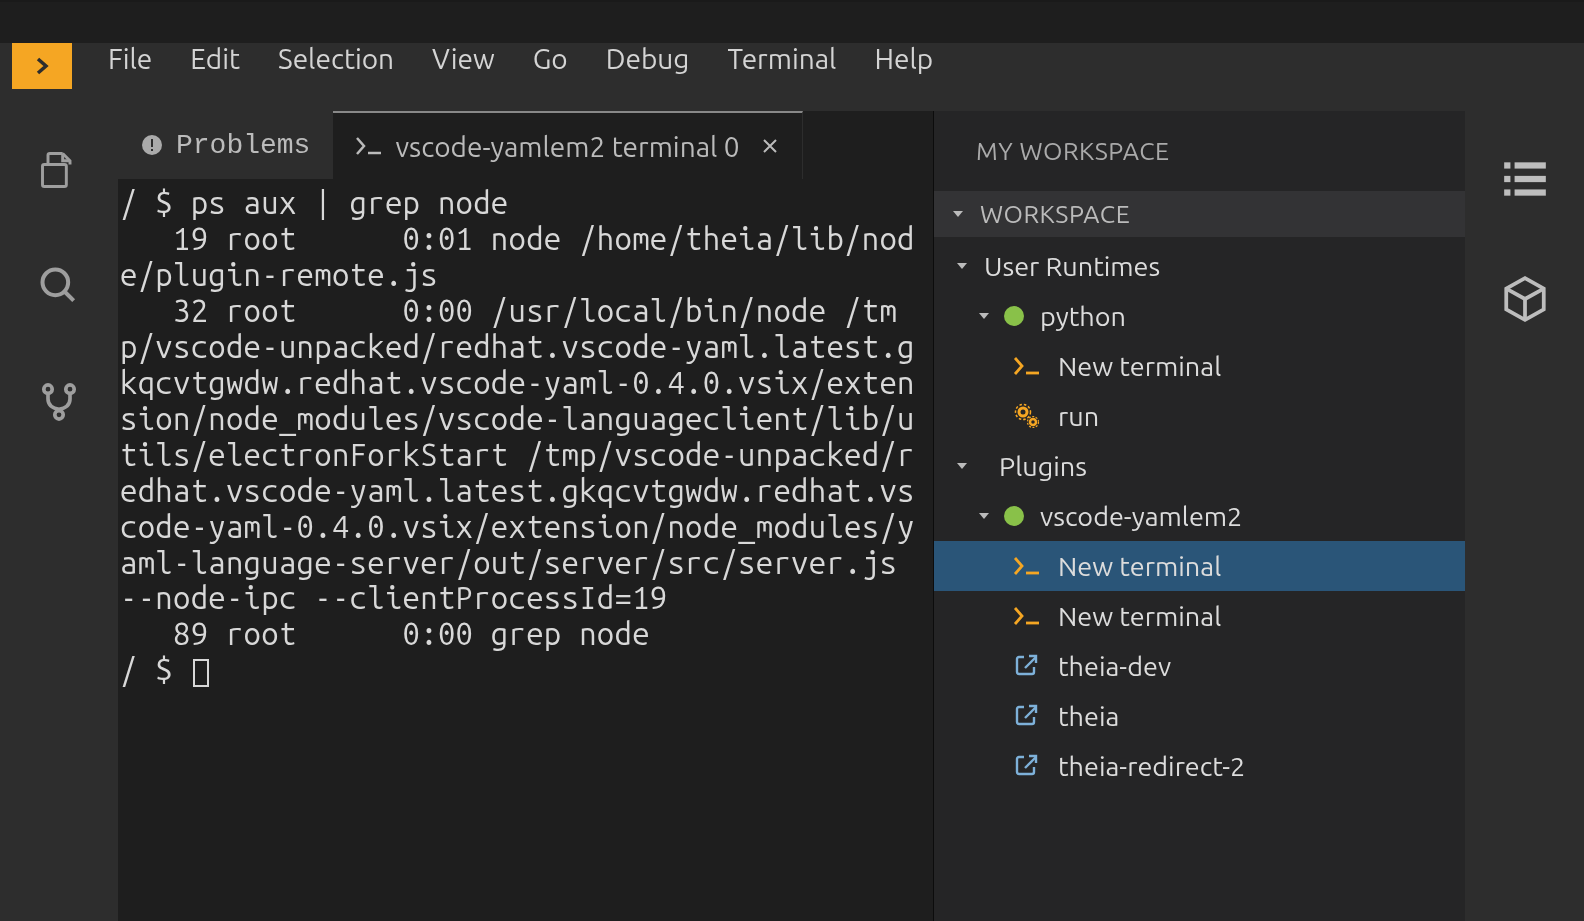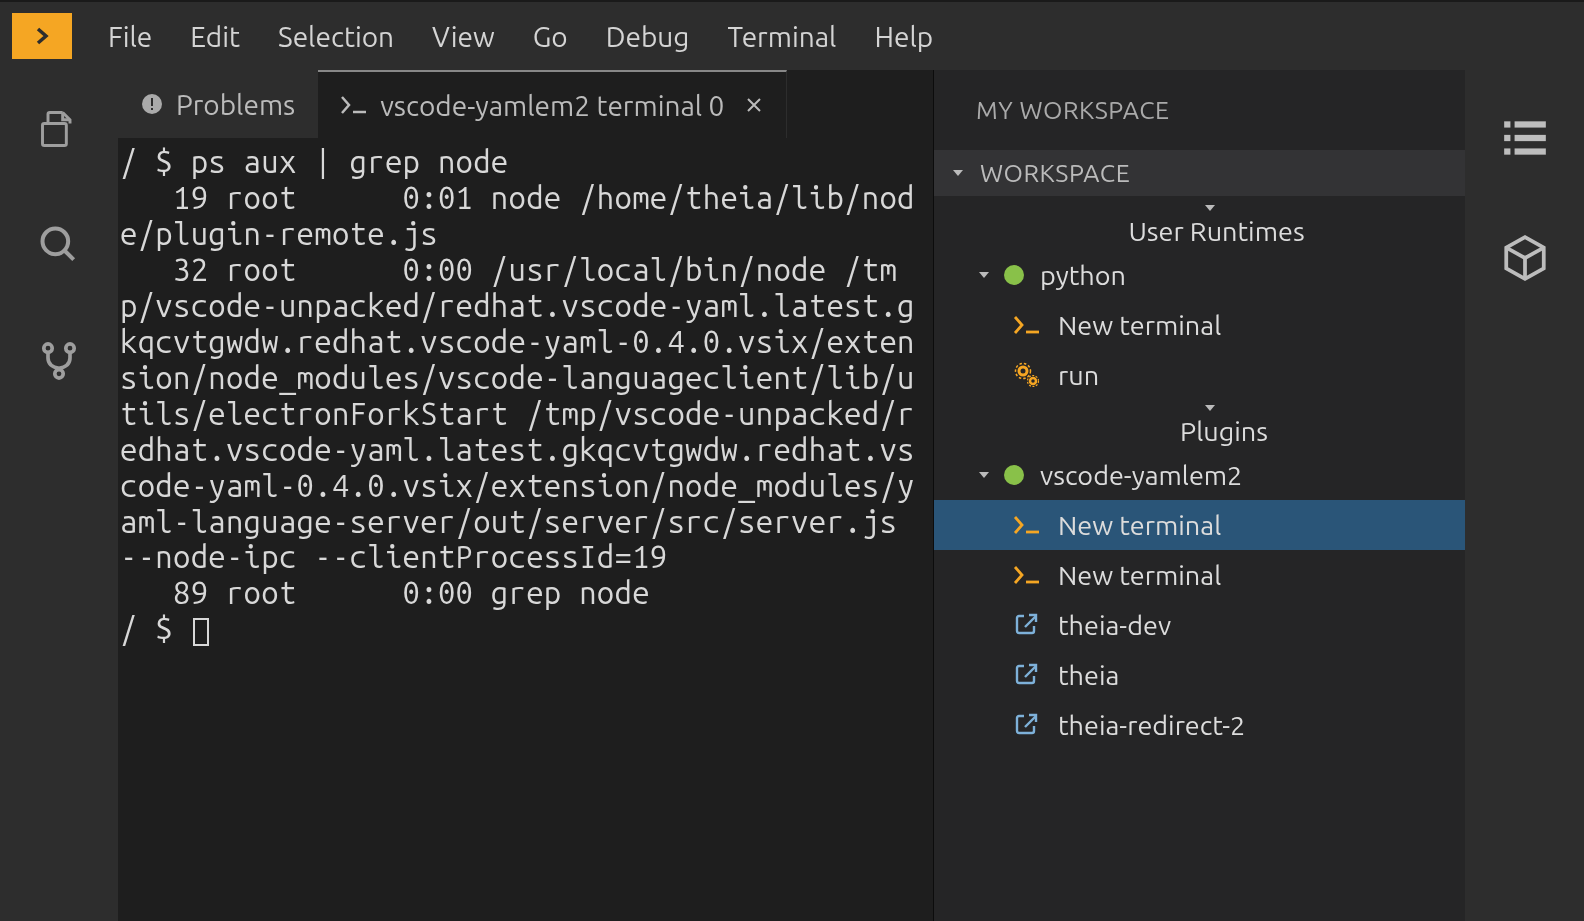--- a/index.html
+++ b/index.html
@@ -12,23 +12,24 @@
       overflow: hidden;
     }
     .titlebar-strip {
       height: 2px;
       background: #1a1a1a;
     }
     .menubar {
       height: 68px;
       background: #2d2d2d;
       display: flex;
-      align-items: center;
+      align-items: flex-start;
       padding-left: 12px;
       gap: 8px;
+      margin-top: 41px;
     }
     .logo-box {
       width: 60px;
       height: 46px;
       background: #f5a623;
       display: flex;
       align-items: center;
       justify-content: center;
       margin-right: 28px;
     }
@@ -77,21 +78,21 @@
     .tab {
       display: flex;
       align-items: center;
       padding: 0 22px;
       gap: 12px;
       font-size: 28px;
       color: #bbb;
       border-right: 1px solid #2d2d2d;
       cursor: pointer;
     }
-    .tab.inactive { background: #2d2d2d; }
+    .tab.inactive { background: #2d2d2d; font-family: Liberation Mono, monospace; }
     .tab.active { background: #1e1e1e; border-top: 2px solid #888; }
     .tab-icon { display: inline-flex; }
     .tab-close { display: inline-flex; margin-left: 8px; }
     .terminal-content {
       flex: 1;
       padding: 6px 14px 0 2px;
       font-family: "Ubuntu Mono", "Courier New", monospace;
       font-size: 31px;
       line-height: 1.16;
       color: #d8d8d8;
@@ -148,21 +149,21 @@
     }
     .tree-row.selected { background: #2a5578; }
     .chevron {
       width: 16px;
       height: 16px;
       display: inline-flex;
       align-items: center;
       justify-content: center;
       color: #bbb;
     }
-    .indent-1 { padding-left: 20px; flex-direction: column; }
+    .indent-1 { padding-left: 20px; }
     .indent-2 { padding-left: 42px; }
     .indent-3 { padding-left: 78px; }
     .dot {
       width: 20px; height: 20px;
       border-radius: 50%;
       background: #89c149;
       display: inline-block;
       margin-right: 16px;
       margin-left: 12px;
     }

